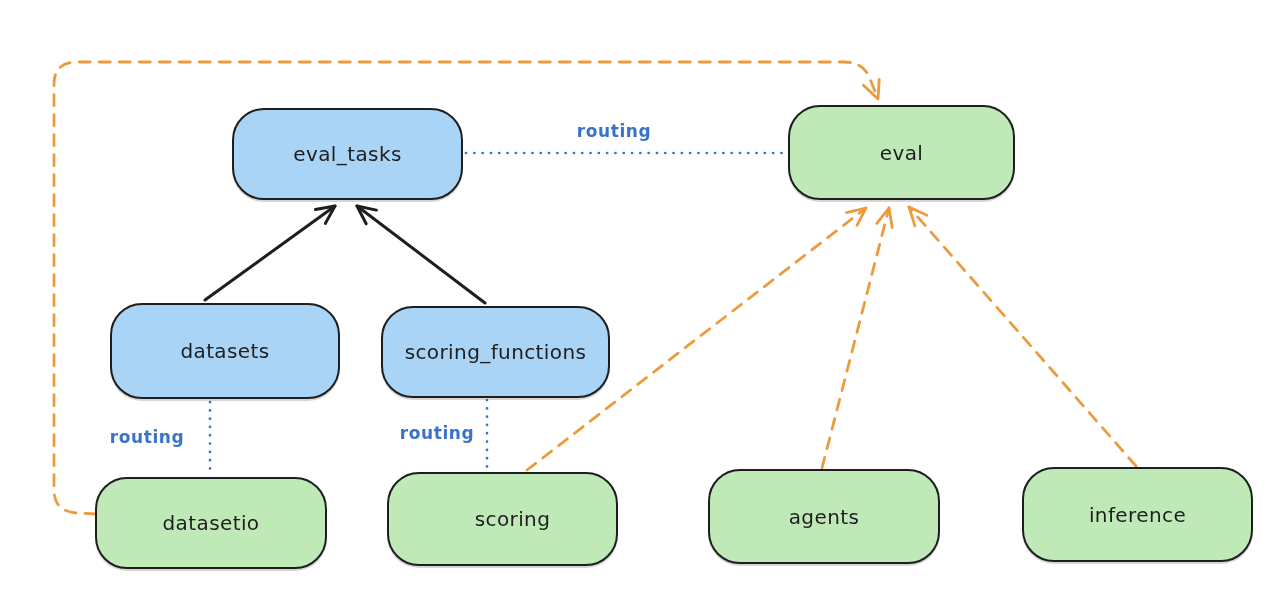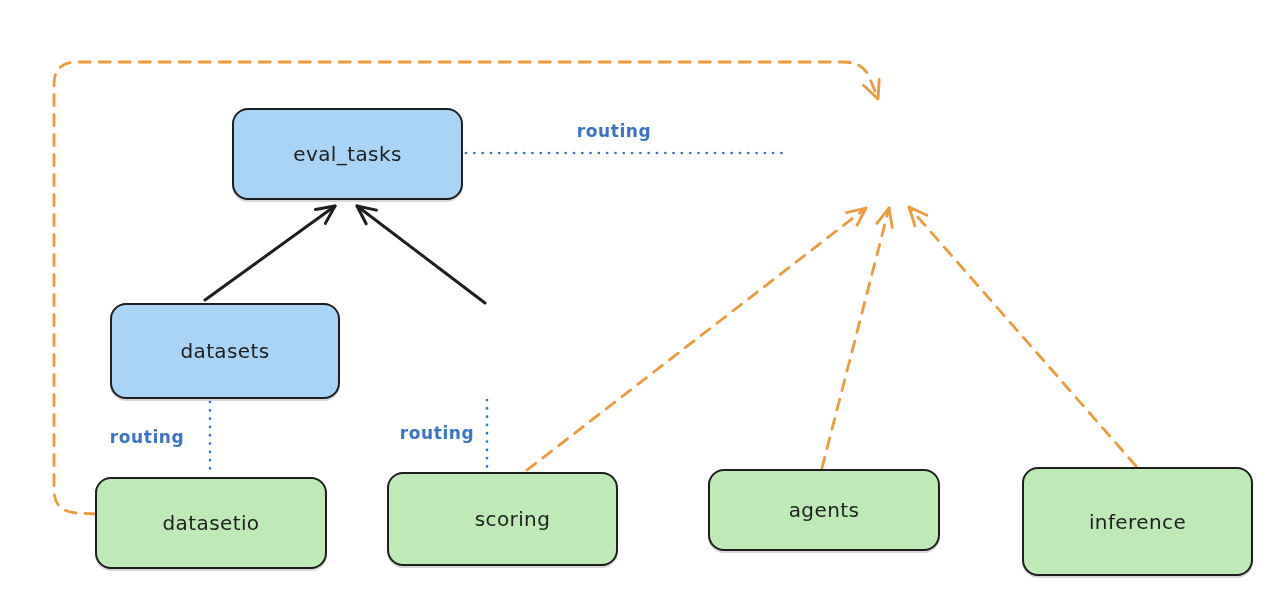--- a/index.html
+++ b/index.html
@@ -23,21 +23,21 @@
   svg.edges{position:absolute;left:0;top:0;pointer-events:none;}
   svg.edges path{fill:none;stroke-linecap:round;stroke-linejoin:round;}
   .edge-black{stroke:var(--node-stroke);stroke-width:3;}
   .edge-black-head{stroke:var(--node-stroke);stroke-width:3;}
   .edge-blue{stroke:var(--routing-blue);stroke-width:2.7;stroke-dasharray:0.1 8.2;}
   .edge-orange{stroke:var(--orange);stroke-width:2.8;stroke-dasharray:11 9;}
   .edge-orange-head{stroke:var(--orange);stroke-width:2.8;}
   .node{
     position:absolute;
     border:2.6px solid var(--node-stroke);
-    border-radius:16px;
+    border-radius:32px;
     display:flex;align-items:center;justify-content:center;
     box-shadow:0 2px 0 rgba(90,90,90,0.25);
     box-sizing:border-box;
   }
   .node.blue{background:var(--blue-fill);}
   .node.green{background:var(--green-fill);}
   .node .label{
     color:var(--text);
     font-size:20px;
     letter-spacing:0.4px;
@@ -52,22 +52,22 @@
     letter-spacing:0.6px;
     white-space:nowrap;
   }
   
   #n-eval_tasks{left:232px;top:108px;width:231px;height:92px;}
   #n-eval{left:788px;top:105px;width:227px;height:95px;}
   #n-datasets{left:98px;top:303px;width:230px;height:96px;margin-left:12px;}
   #n-scoring_functions{left:381px;top:306px;width:229px;height:92px;}
   #n-datasetio{left:95px;top:477px;width:232px;height:92px;}
   #n-scoring{left:387px;top:472px;width:231px;height:94px;padding-left:20px;}
-  #n-agents{left:708px;top:469px;width:232px;height:82px;}
-  #n-inference{left:1022px;top:467px;width:231px;height:109px;}
+  #n-agents{left:708px;top:469px;width:232px;height:95px;}
+  #n-inference{left:1022px;top:467px;width:231px;height:95px;}
   
   #rl-top{left:614px;top:131px;}
   #rl-left{left:147px;top:437px;}
   #rl-mid{left:437px;top:433px;}
 </style>
 </head>
 <body>
 
 <div class="canvas">
 
@@ -113,25 +113,31 @@
     <g>
       <path class="edge-orange" d="M1136,466 L909,207"></path>
       <path class="edge-orange-head" d="M926.9,215.2 L909,207 L914.9,225.8"></path>
     </g>
   </svg>
 
   <div id="n-eval_tasks" class="node blue">
     <span class="label">eval_tasks</span>
   </div>
 
+  <div id="n-eval" class="node green">
+    <span class="label">eval</span>
+  </div>
 
   <div id="n-datasets" class="node blue">
     <span class="label">datasets</span>
   </div>
 
+  <div id="n-scoring_functions" class="node blue">
+    <span class="label">scoring_functions</span>
+  </div>
 
   <div id="n-datasetio" class="node green">
     <span class="label">datasetio</span>
   </div>
 
   <div id="n-scoring" class="node green">
     <span class="label">scoring</span>
   </div>
 
   <div id="n-agents" class="node green">

